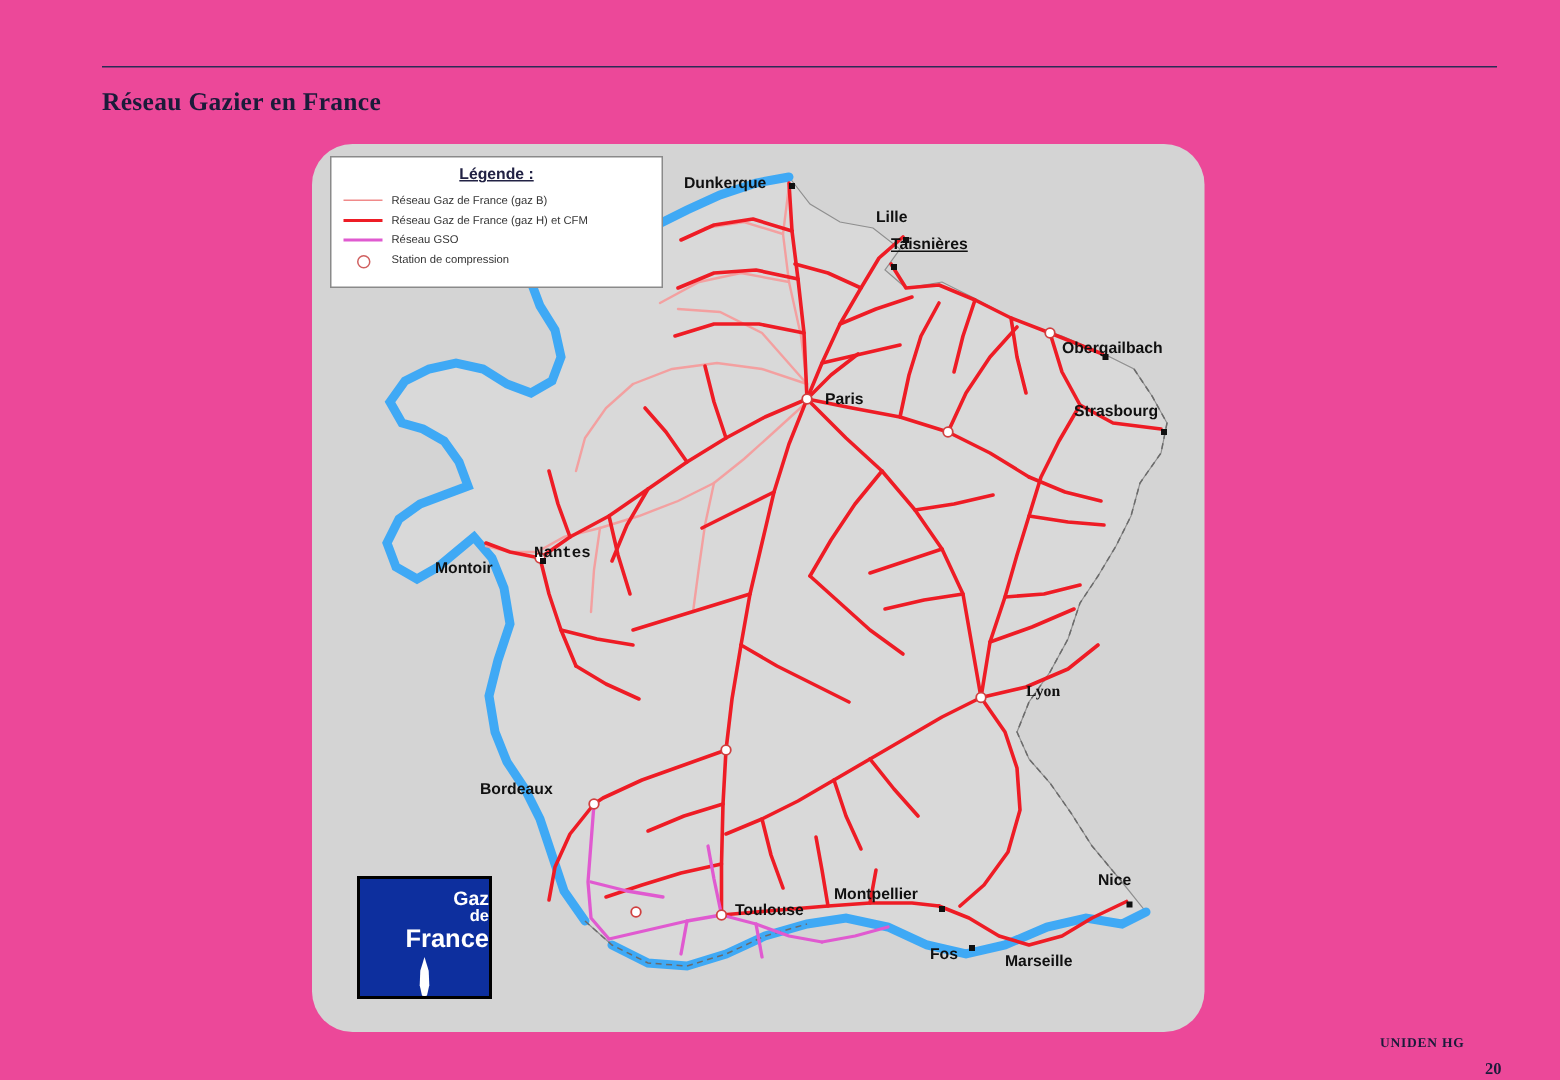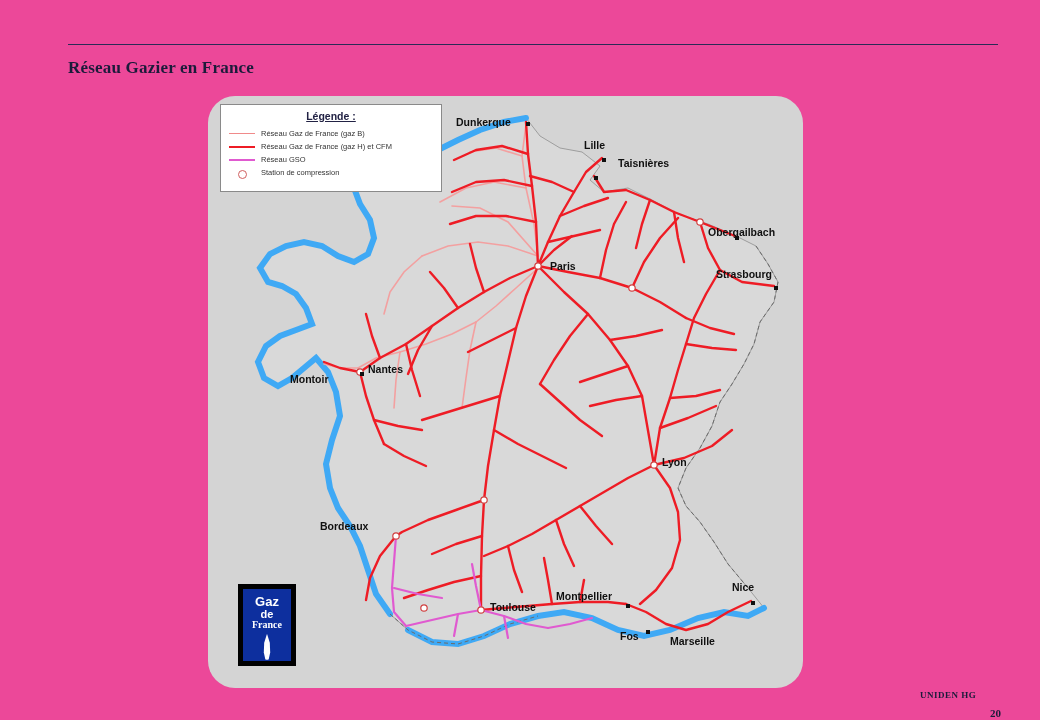--- a/index.html
+++ b/index.html
@@ -107,36 +107,36 @@
     height: 7px;
     border-radius: 50%;
     border: 1px solid #d06060;
     background: #ffffff;
   }
   
   .gdf-logo {
     position: absolute;
     left: 30px;
     top: 488px;
-    width: 58px;
+    width: 90px;
     height: 82px;
     background: #0d2f9e;
-    border: 5px solid #000000;
+    border: 2px solid #000000;
     box-sizing: border-box;
-    text-align: center;
+    text-align: right;
     font-family: "Liberation Sans", sans-serif;
     color: #ffffff;
   }
   .gdf-logo .l1, .gdf-logo .l2, .gdf-logo .l3 {
     font-weight: bold;
     line-height: 1.05;
   }
   .gdf-logo .l1 { font-size: 13px; padding-top: 6px; }
   .gdf-logo .l2 { font-size: 11px; }
-  .gdf-logo .l3 { font-size: 10px; font-family: Liberation Serif, serif; }
+  .gdf-logo .l3 { font-size: 17px; }
   .flame {
     margin: 3px auto 0 auto;
     width: 10px;
     height: 26px;
     background: #ffffff;
     border-radius: 50% 50% 45% 45% / 70% 70% 30% 30%;
     clip-path: polygon(50% 0%, 78% 35%, 82% 72%, 66% 100%, 34% 100%, 18% 72%, 22% 35%);
   }
   
   .city {
@@ -334,37 +334,37 @@
       </div>
     </div>
 
     <div>
       <div class="city" style="left:248px; top:20px;">Dunkerque</div>
       <div class="city-dot" style="left:318px; top:26px;"></div>
 
       <div class="city" style="left:364px; top:43px;margin-left:12px;">Lille</div>
       <div class="city-dot" style="left:394px; top:62px;"></div>
 
-      <div class="city" style="left:410px; top:61px;">Taisnières</div>
+      <div class="city" style="left:386px; top:61px;text-decoration:underline;">Taisnières</div>
       <div class="city-dot" style="left:386px; top:80px;"></div>
 
       <div class="city" style="left:500px; top:118px;margin-top:12px;">Obergailbach</div>
       <div class="city-dot" style="left:527px; top:140px;"></div>
 
       <div class="city" style="left:508px; top:172px;text-align:center;">Strasbourg</div>
       <div class="city-dot" style="left:566px; top:190px;"></div>
 
       <div class="city" style="left:342px; top:164px;">Paris</div>
 
-      <div class="city" style="left:160px; top:267px;">Nantes</div>
+      <div class="city" style="left:148px; top:267px;font-family:Liberation Mono, monospace;">Nantes</div>
       <div class="city-dot" style="left:152px; top:276px;"></div>
 
       <div class="city" style="left:82px;  top:277px;">Montoir</div>
 
-      <div class="city" style="left:454px; top:360px;">Lyon</div>
+      <div class="city" style="left:476px; top:360px;font-family:Liberation Serif, serif;">Lyon</div>
 
       <div class="city" style="left:112px; top:424px;">Bordeaux</div>
 
       <div class="city" style="left:282px; top:505px;">Toulouse</div>
 
       <div class="city" style="left:348px; top:494px;">Montpellier</div>
       <div class="city-dot" style="left:418px; top:508px;"></div>
 
       <div class="city" style="left:524px; top:485px;">Nice</div>
       <div class="city-dot" style="left:543px; top:505px;"></div>

